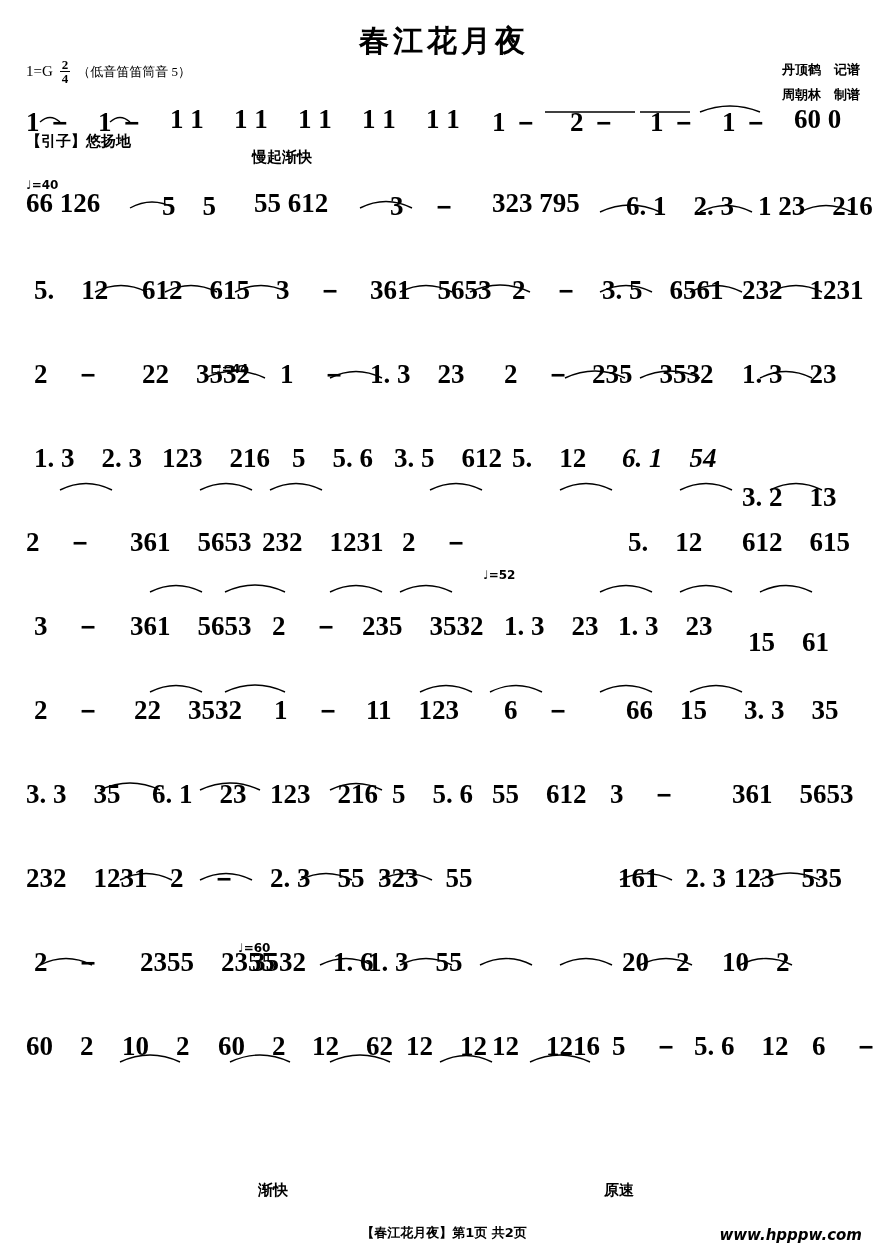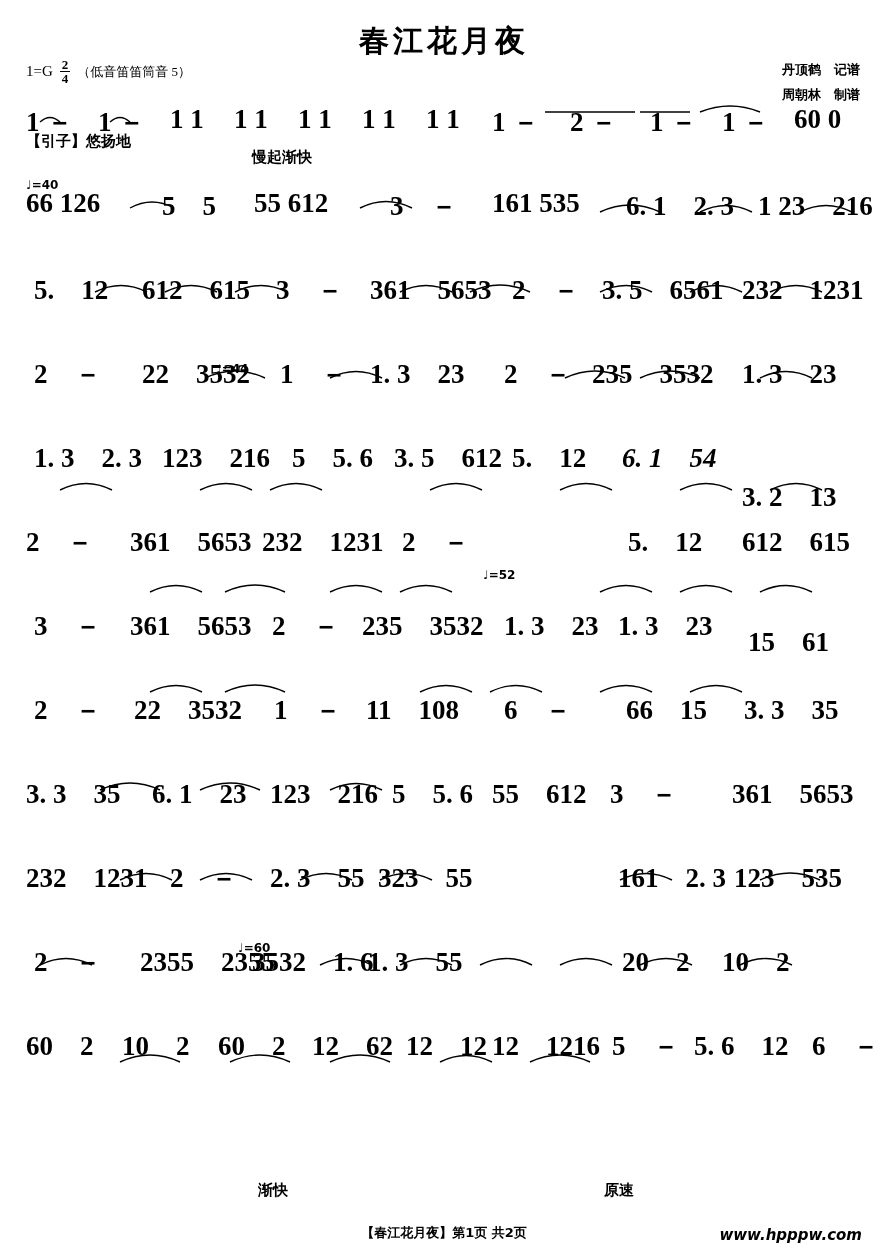--- a/index.html
+++ b/index.html
@@ -231,21 +231,21 @@
     <div class="notes" style="left:628px;">1 －</div>
     <div class="notes" style="left:700px;">1 －</div>
     <div class="notes" style="left:772px;">60 0</div>
   </div>
 
   <div class="row">
     <div class="notes" style="left:4px;">66 126</div>
     <div class="notes" style="left:140px;">5　5</div>
     <div class="notes" style="left:232px;">55 612</div>
     <div class="notes" style="left:368px;">3　－</div>
-    <div class="notes" style="left:470px;">161 535</div>
+    <div class="notes" style="left:470px;">323 795</div>
     <div class="notes" style="left:604px;">6. 1　2. 3</div>
     <div class="notes" style="left:736px;">1 23　216</div>
   </div>
 
   <div class="row">
     <div class="notes" style="left:12px;">5.　12</div>
     <div class="notes" style="left:120px;">612　615</div>
     <div class="notes" style="left:254px;">3　－</div>
     <div class="notes" style="left:348px;">361　5653</div>
     <div class="notes" style="left:490px;">2　－</div>
@@ -289,21 +289,21 @@
     <div class="notes" style="left:340px;">235　3532</div>
     <div class="notes" style="left:482px;">1. 3　23</div>
     <div class="notes" style="left:596px;">1. 3　23</div>
     <div class="notes" style="left:726px;margin-top:16px;">15　61</div>
   </div>
 
   <div class="row">
     <div class="notes" style="left:12px;">2　－</div>
     <div class="notes" style="left:112px;">22　3532</div>
     <div class="notes" style="left:252px;">1　－</div>
-    <div class="notes" style="left:344px;">11　108</div>
+    <div class="notes" style="left:344px;">11　123</div>
     <div class="notes" style="left:482px;">6　－</div>
     <div class="notes" style="left:604px;">66　15</div>
     <div class="notes" style="left:722px;">3. 3　35</div>
   </div>
 
   <div class="row">
     <div class="notes" style="left:4px;">3. 3　35</div>
     <div class="notes" style="left:130px;">6. 1　23</div>
     <div class="notes" style="left:248px;">123　216</div>
     <div class="notes" style="left:370px;">5　5. 6</div>

